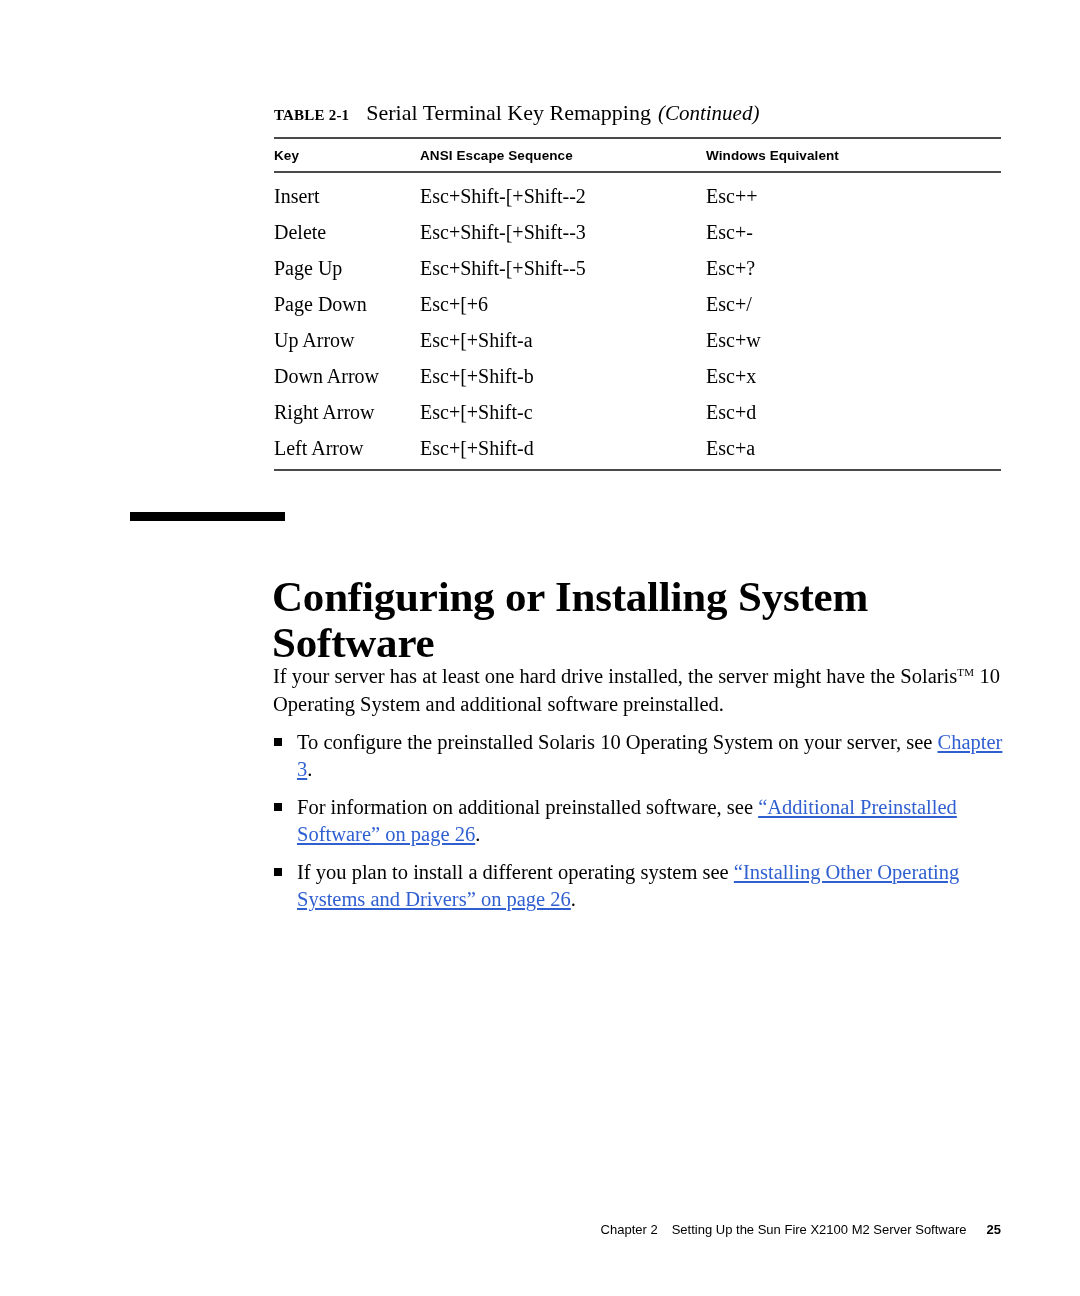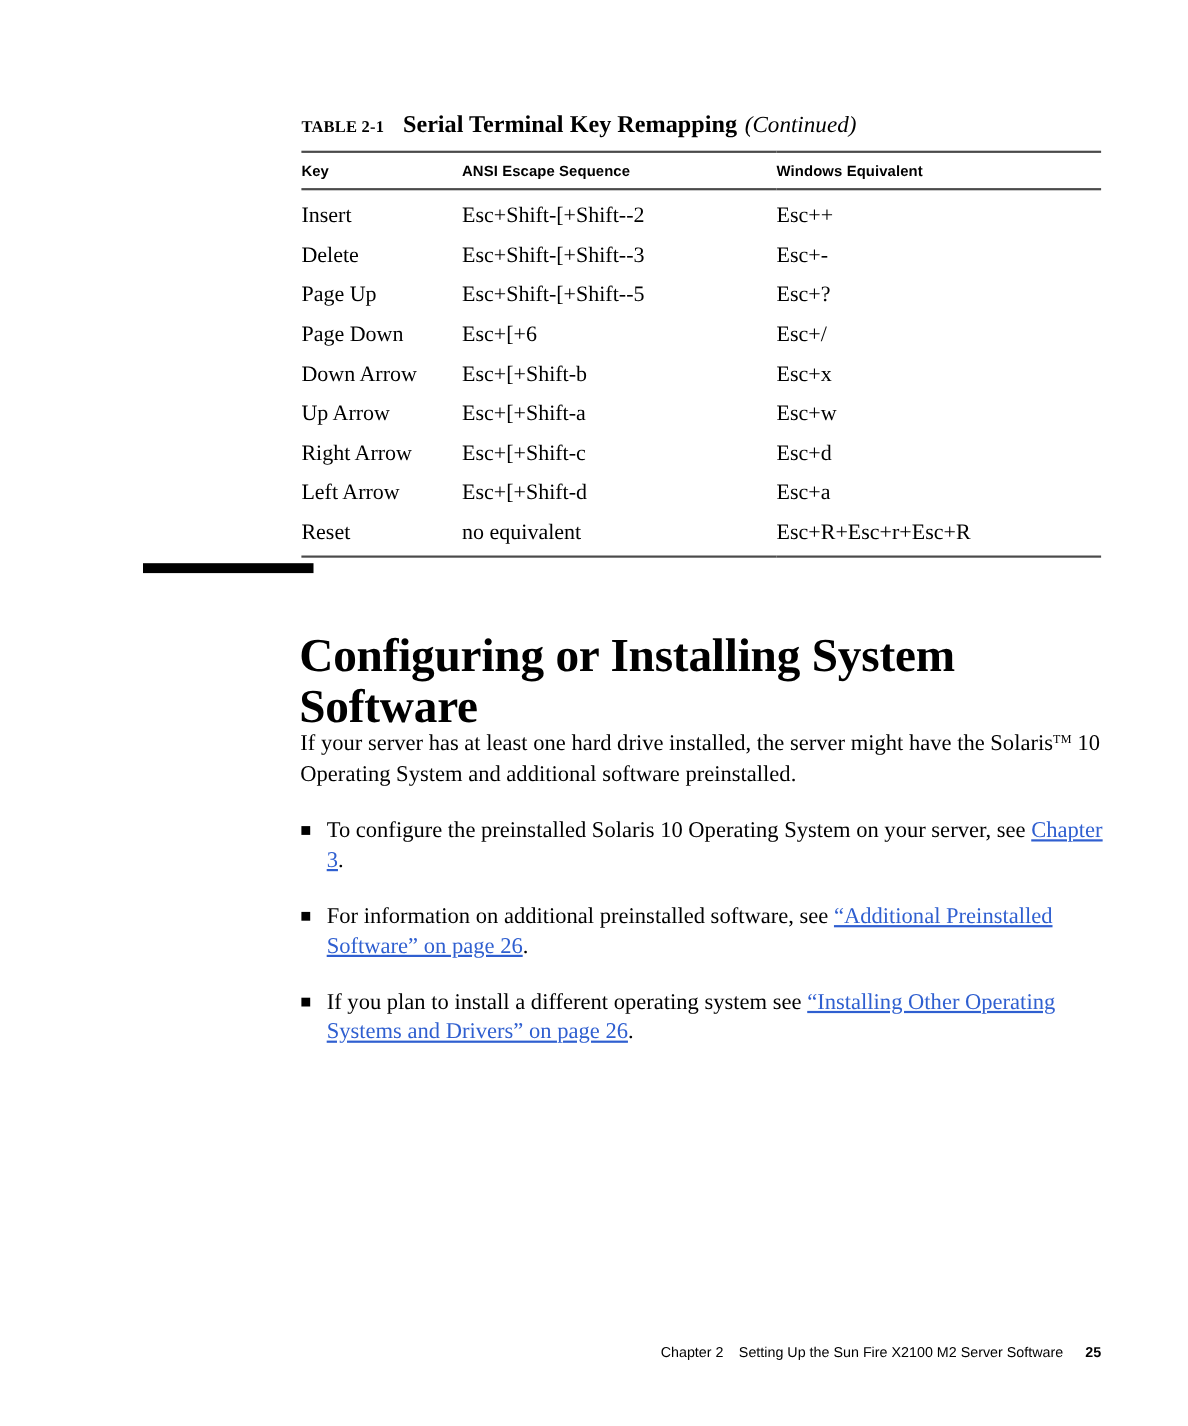--- a/index.html
+++ b/index.html
@@ -32,21 +32,20 @@
   .caption-tag {
     font-family: Liberation Serif, serif;
     font-weight: bold;
     font-size: 15px;
     letter-spacing: 0.2px;
   }
   .caption-title {
     font-family: "Liberation Serif", "DejaVu Serif", serif;
     font-size: 22px;
     margin-left: 17px;
-    font-weight: bold;
   }
   .caption-cont {
     font-family: "Liberation Serif", "DejaVu Serif", serif;
     font-size: 21px;
     font-style: italic;
     margin-left: 7px;
     margin-top: 16px;
   }
 
   
@@ -121,21 +120,21 @@
   .bullet-list {
     margin: 8px 0 0 0;
     padding: 0;
     list-style: none;
   }
   .bullet-list li {
     position: relative;
     padding-left: 24px;
     font-size: 20.5px;
     line-height: 27px;
-    margin-top: 24px;
+    margin-top: 11px;
   }
   .bullet-list li .bullet-mark {
     position: absolute;
     left: 1px;
     top: 9px;
     width: 8px;
     height: 8px;
     background: #000000;
   }
   .xref {
@@ -196,43 +195,38 @@
         <td>Page Up</td>
         <td>Esc+Shift-[+Shift--5</td>
         <td>Esc+?</td>
       </tr>
       <tr>
         <td>Page Down</td>
         <td>Esc+[+6</td>
         <td>Esc+/</td>
       </tr>
       <tr>
+        <td>Up Arrow</td>
+        <td>Esc+[+Shift-a</td>
+        <td>Esc+w</td>
+      </tr>
+      <tr>
         <td>Down Arrow</td>
         <td>Esc+[+Shift-b</td>
         <td>Esc+x</td>
       </tr>
       <tr>
-        <td>Up Arrow</td>
-        <td>Esc+[+Shift-a</td>
-        <td>Esc+w</td>
-      </tr>
-      <tr>
         <td>Right Arrow</td>
         <td>Esc+[+Shift-c</td>
         <td>Esc+d</td>
       </tr>
       <tr>
         <td>Left Arrow</td>
         <td>Esc+[+Shift-d</td>
         <td>Esc+a</td>
-      </tr>
-      <tr>
-        <td>Reset</td>
-        <td>no equivalent</td>
-        <td>Esc+R+Esc+r+Esc+R</td>
       </tr>
     </tbody>
   </table>
 
   <div class="chapter-rule"></div>
   <h1 class="chapter-title">Configuring or Installing System Software</h1>
 
   <div class="body-block">
     <p class="intro"><span>If your server has at least one hard drive installed, the server might have the Solaris</span><sup class="tm">TM</sup><span> 10 Operating System and additional software preinstalled.</span></p>
 

